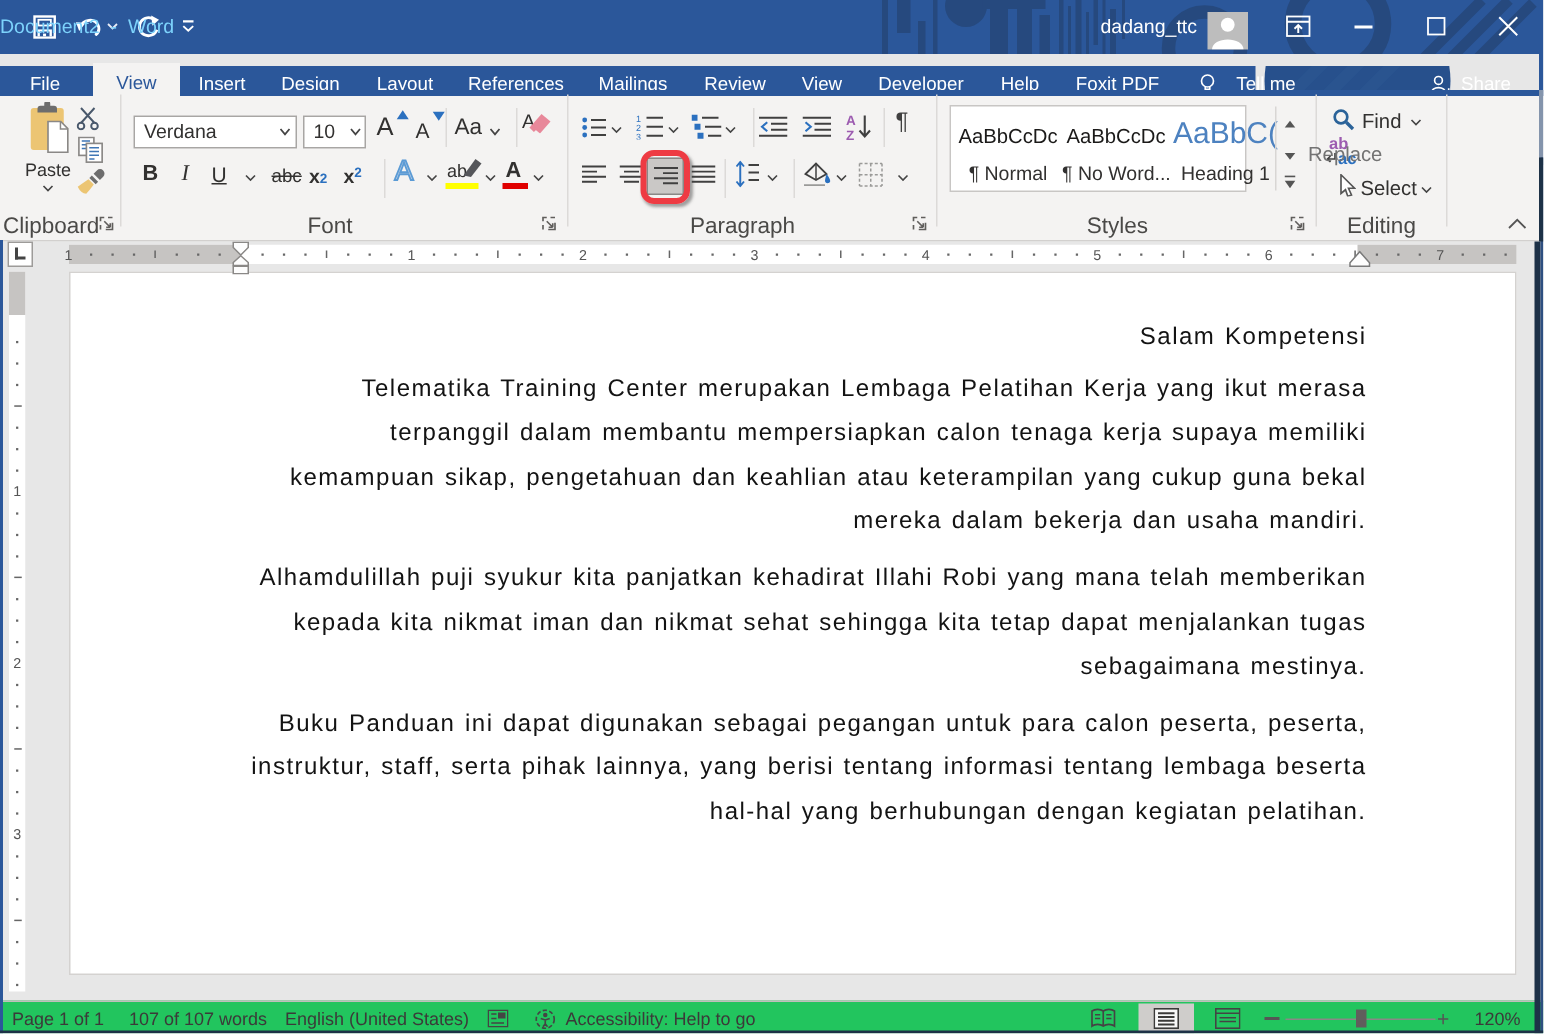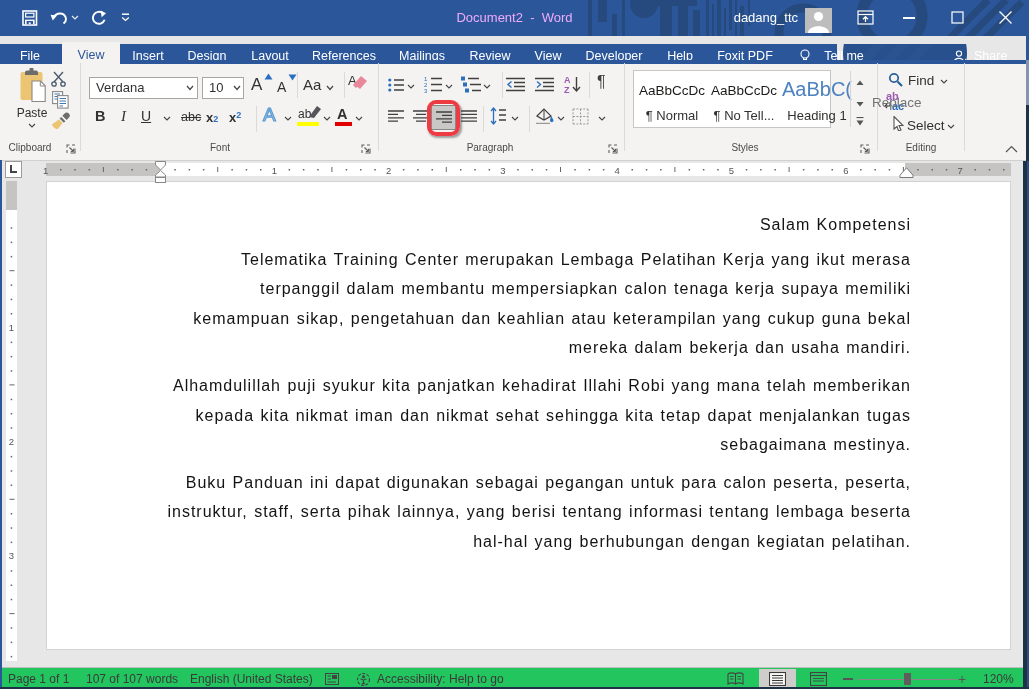--- a/index.html
+++ b/index.html
@@ -8,21 +8,21 @@
 #app { position:relative; width:1029px; height:689px; background:#e7e7e7; overflow:hidden; }
 .abs { position:absolute; }
 
 #titlebar { position:absolute; left:0; top:0; width:1029px; height:36px; background:#2b579a; }
 #tabrow { position:absolute; left:0; top:44px; width:837px; height:28px; background:#2b579a; }
 .tab { position:absolute; top:0; height:24px; line-height:24px; color:#ffffff; font-size:12.5px; text-align:center; }
 #hometab { position:absolute; left:62px; top:-2px; width:58px; height:30px; background:#f4f3f2; color:#2b579a; font-size:12.5px; text-align:center; line-height:27px; }
 
 #ribbon { position:absolute; left:0; top:60px; width:1029px; height:101px; background:#f4f3f2; border-bottom:1px solid #d2d0ce; }
 .gsep { position:absolute; top:3px; width:1px; height:88px; background:#dcdad8; }
-.glabel { position:absolute; top:82px; font-size:10px; color:#4a4947; text-align:center; }
+.glabel { position:absolute; top:82px; font-size:15px; color:#4a4947; text-align:center; }
 .dlaunch { position:absolute; top:84px; width:10px; height:10px; }
 
 #rulerrow { position:absolute; left:0; top:161px; width:1029px; height:19px; background:#e7e7e7; z-index:5; }
 
 #docarea { position:absolute; left:0; top:180px; width:1029px; height:487px; background:#e7e7e7; }
 #page { position:absolute; left:46px; top:1px; width:965px; height:469px; background:#ffffff; border:1px solid #d4d2d0; }
 #doctext { position:absolute; right:118px; top:30px; text-align:right; font-size:16px; letter-spacing:0.99px; word-spacing:0.95px; color:#131313; line-height:29.6px; white-space:nowrap;margin-left:19px; }
 #doctext p { margin:0 0 8px 0; }
 
 #statusbar { position:absolute; left:0; top:667px; width:1029px; height:22px; background:#22c55e; border-top:1px solid #c0bebc; font-size:12px; color:#3b3a39; }
@@ -80,21 +80,21 @@
         <path d="M1 1 L4 4 L7 1"></path>
       </svg>
     <svg class="abs" style="left:90px;top:10px" width="16" height="16" viewBox="0 0 16 16">
       <path d="M12.8 3.2 A6 6 0 1 0 14.6 9.8" fill="none" stroke="#fff" stroke-width="1.9"></path>
       <path d="M10.8 0.4 L16 3.2 L11.6 7.2 Z" fill="#fff"></path>
     </svg>
     <svg class="abs" style="left:121px;top:13px" width="9" height="9" viewBox="0 0 9 9" fill="none" stroke="#fff" stroke-width="1.3">
       <path d="M1 1.2 H8" stroke-width="1.5"></path>
         <path d="M1.2 4.4 L4.5 7.4 L7.8 4.4"></path>
     </svg>
-    <div class="abs" style="left:0;top:0;width:1029px;height:36px;text-align:center;line-height:36px;color:#f0abfc;font-size:13px">Document2&nbsp; -&nbsp; Word</div>
+    <div class="abs" style="left:0;top:0;width:1029px;height:36px;text-align:left;line-height:36px;color:#7dd3fc;font-size:13px">Document2&nbsp; -&nbsp; Word</div>
     <div class="abs" style="left:730px;top:0;width:68px;height:36px;line-height:36px;color:#fff;font-size:13px;text-align:right">dadang_ttc</div>
     <div class="abs" style="left:805px;top:8px;width:27px;height:25px;background:#bdbdbd">
       <svg width="27" height="25" viewBox="0 0 27 25">
           <circle cx="13.5" cy="8.5" r="4.6" fill="#fff"></circle>
           <path d="M3 25 C3 16 24 16 24 25 Z" fill="#fff"></path>
         </svg>
     </div>
     <svg class="abs" style="left:857px;top:10px" width="17" height="15" viewBox="0 0 17 15" fill="none" stroke="#fff" stroke-width="1.2">
       <rect x="1" y="1" width="15" height="13"></rect>
         <path d="M1 4.5 H16"></path>
@@ -342,21 +342,21 @@
         </g>
     </svg>
     <svg class="abs" style="left:598px;top:56px" width="8" height="5" viewBox="0 0 8 5" fill="none" stroke="#444" stroke-width="1.1">
         <path d="M1 1 L4 4 L7 1"></path>
       </svg>
 
     <div class="abs" style="left:633px;top:10px;width:198px;height:58px;background:#fff;border:1px solid #c8c6c4">
       <div class="abs" style="left:2px;top:12px;width:72px;font-size:13.5px;color:#1b1a19;text-align:center;white-space:nowrap">AaBbCcDc</div>
       <div class="abs" style="left:2px;top:37px;width:72px;font-size:13px;color:#323130;text-align:center;white-space:nowrap">¶ Normal</div>
       <div class="abs" style="left:74px;top:12px;width:72px;font-size:13.5px;color:#1b1a19;text-align:center;white-space:nowrap">AaBbCcDc</div>
-      <div class="abs" style="left:74px;top:37px;width:72px;font-size:13px;color:#323130;text-align:center;white-space:nowrap">¶ No Tell...</div>
+      <div class="abs" style="left:74px;top:37px;width:72px;font-size:13px;color:#323130;text-align:center;white-space:nowrap">¶ No Word...</div>
       <div class="abs" style="left:147px;top:7px;width:72px;font-size:20px;color:#4d82c0;text-align:center;white-space:nowrap">AaBbC(</div>
       <div class="abs" style="left:147px;top:37px;width:72px;font-size:13px;color:#323130;text-align:center;white-space:nowrap">Heading 1</div>
       <div class="abs" style="left:216px;top:0;width:1px;height:56px;background:#d8d6d4"></div>
       <svg class="abs" style="left:222px;top:9px" width="8" height="6" viewBox="0 0 8 6">
           <path d="M4 0.5 L7.5 5 H0.5 Z" fill="#555"></path>
         </svg>
       <svg class="abs" style="left:222px;top:30px" width="8" height="6" viewBox="0 0 8 6">
           <path d="M4 5.5 L7.5 1 H0.5 Z" fill="#555"></path>
         </svg>
       <svg class="abs" style="left:222px;top:46px" width="8" height="9" viewBox="0 0 8 9">

